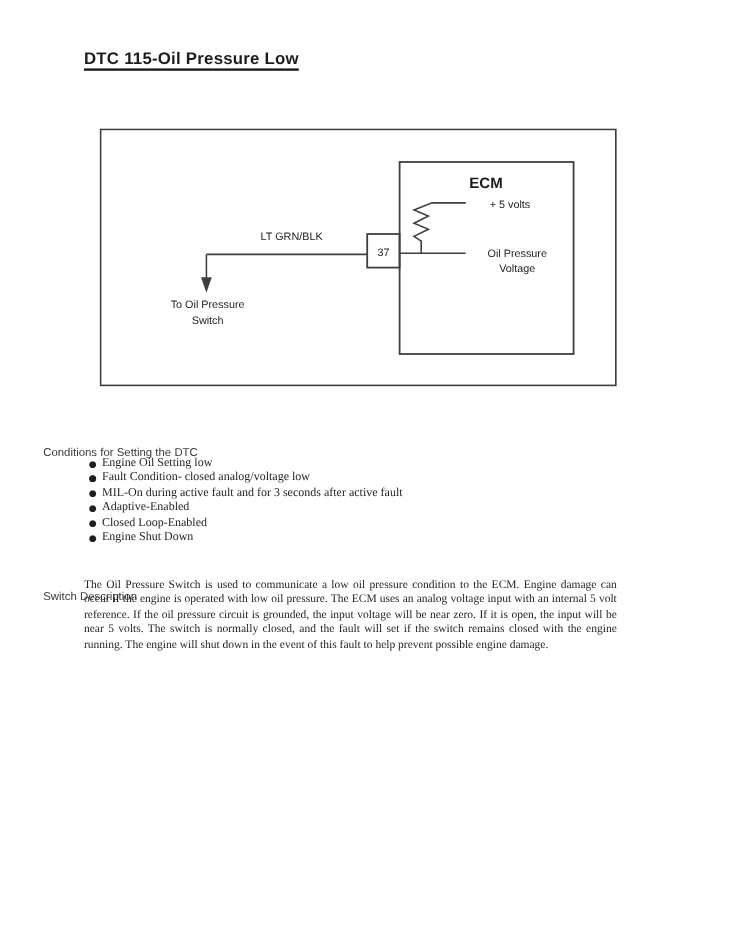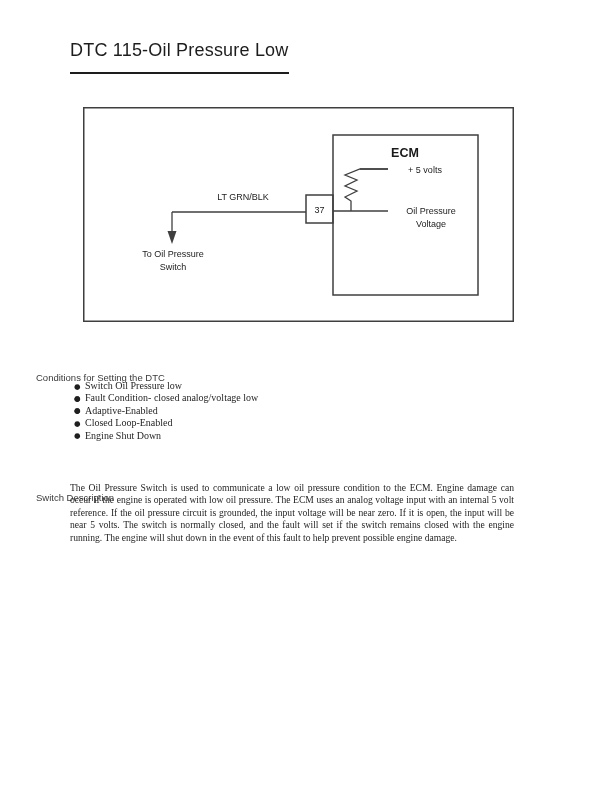--- a/index.html
+++ b/index.html
@@ -9,26 +9,26 @@
     height: 792px;
     background: #ffffff;
     font-family: "Liberation Sans", sans-serif;
     color: #1f1f1f;
     overflow: hidden;
   }
   .doc-title {
     position: absolute;
     left: 70px;
     top: 40px;
-    font-size: 18px;
-    font-weight: normal;
+    font-size: 14px;
+    font-weight: bold;
     letter-spacing: 0.2px;
     color: #1d1d1d;
     border-bottom: 2.5px solid #1d1d1d;
-    padding-bottom: 11px;
+    padding-bottom: 1px;
     display: inline-block;
   }
   .diagram-svg {
     position: absolute;
     left: 83px;
     top: 107px;
   }
   .diagram-svg .box { fill: none; stroke: #3f3f3f; stroke-width: 1.5; }
   .diagram-svg .wire { fill: none; stroke: #3f3f3f; stroke-width: 1.3; }
   .diagram-svg .arrow { fill: #3f3f3f; stroke: none; }
@@ -126,31 +126,32 @@
     <polygon class="arrow" points="84.5,124 93.5,124 89,137"></polygon>
     <text x="90" y="150" text-anchor="middle">To Oil Pressure</text>
     <text x="90" y="163" text-anchor="middle">Switch</text>
   </svg>
 
   <div class="section-heading heading-conditions">Conditions for Setting the DTC</div>
 
   <div class="bullet-list">
     <div class="bullet-item">
       <span class="bullet-dot">●</span>
-      <span>Switch Oil Pressure low</span>
+      <span>Engine Oil Setting low</span>
     </div>
     <div class="bullet-item">
       <span class="bullet-dot">●</span>
     </div>
     <div class="bullet-item">
       <span class="bullet-dot">●</span>
       <span>Fault Condition- closed analog/voltage low</span>
     </div>
     <div class="bullet-item">
       <span class="bullet-dot">●</span>
+      <span>MIL-On during active fault and for 3 seconds after active fault</span>
     </div>
     <div class="bullet-item">
       <span class="bullet-dot">●</span>
       <span>Adaptive-Enabled</span>
     </div>
     <div class="bullet-item">
       <span class="bullet-dot">●</span>
       <span>Closed Loop-Enabled</span>
     </div>
     <div class="bullet-item">

